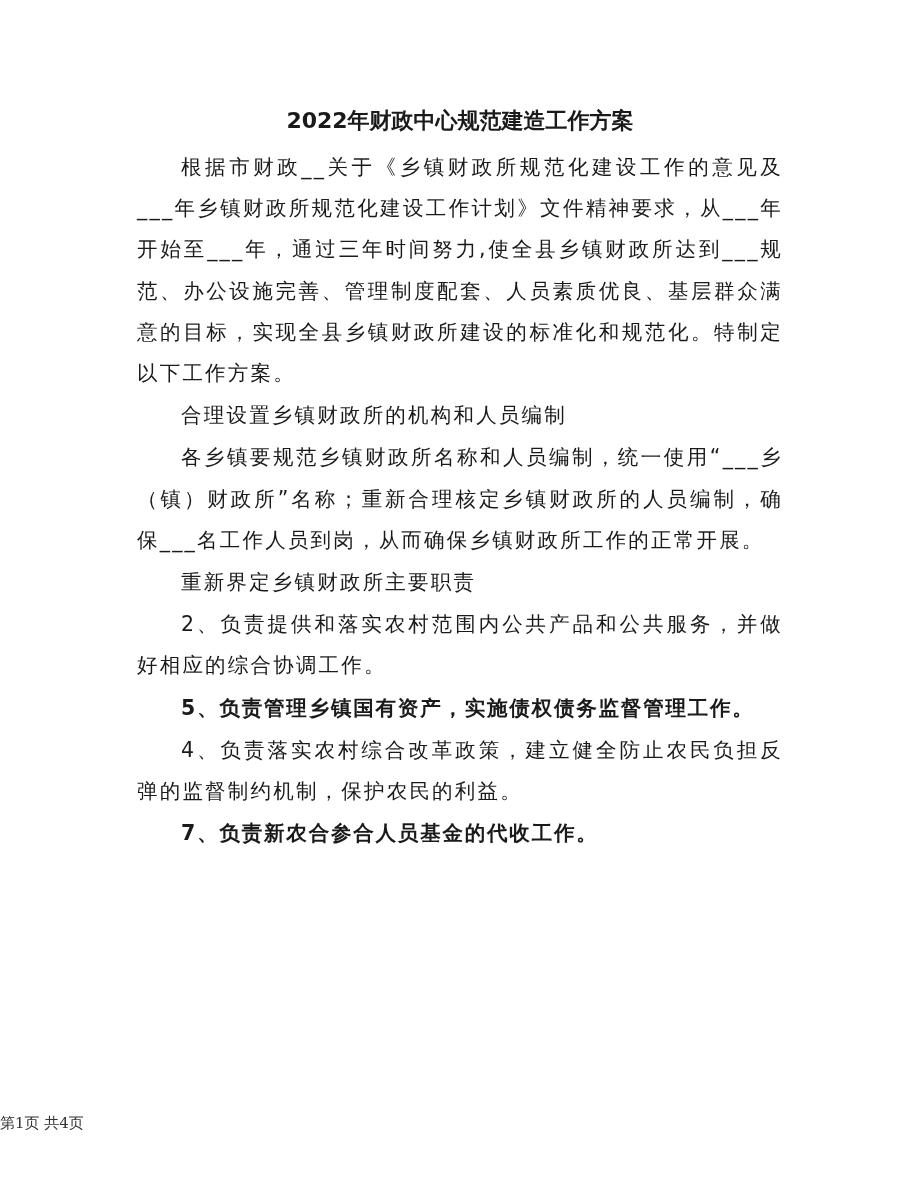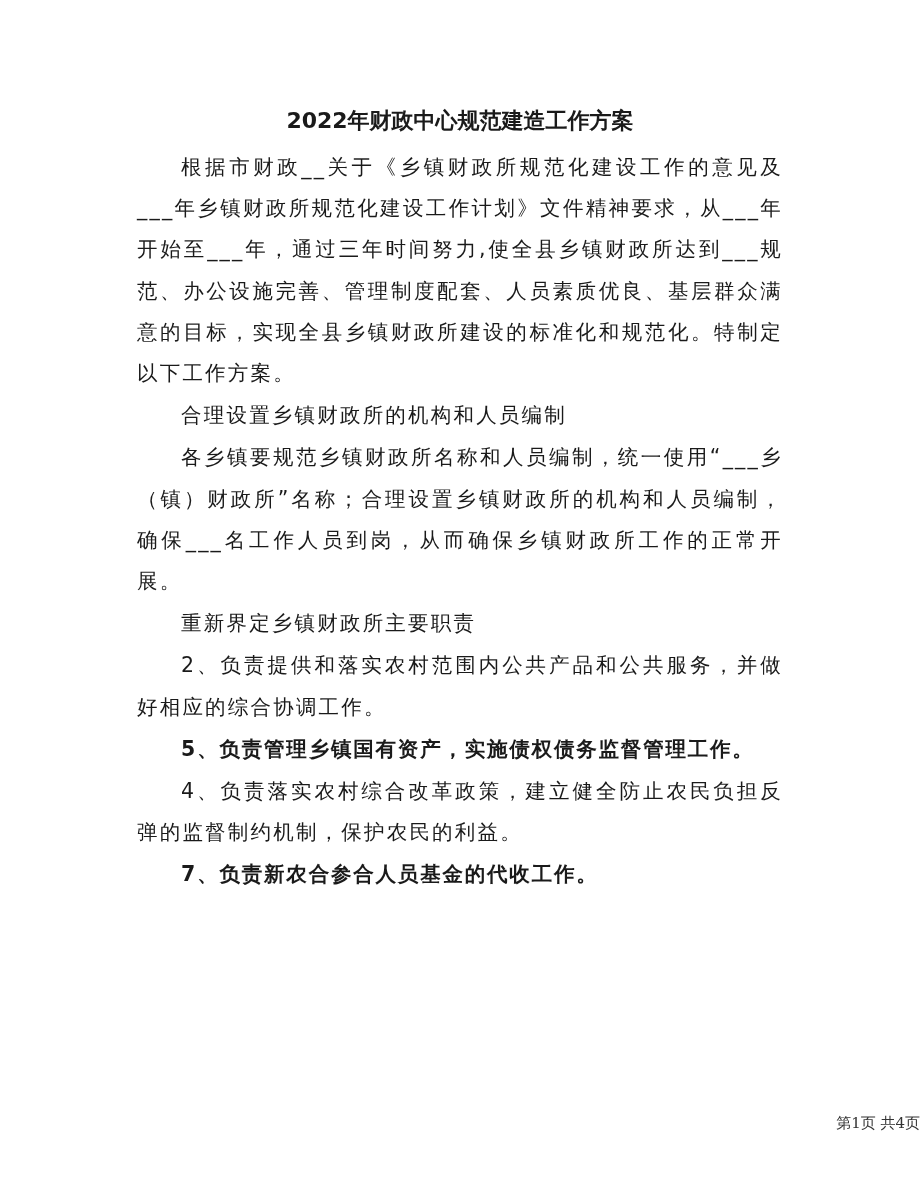--- a/index.html
+++ b/index.html
@@ -51,36 +51,36 @@
     }
     .para.bold {
       font-weight: bold;
       letter-spacing: 1.8px;
     }
     .footer {
       position: absolute;
       top: 1114px;
       left: 0;
       width: 920px;
-      text-align: right;
+      text-align: left;
       font-size: 15px;
       color: #333;
       font-family: "DejaVu Serif", "Liberation Serif", serif;
     }
   </style>
 </head>
 <body>
 
 <div class="page">
   <div class="title">2022年财政中心规范建造工作方案</div>
 
   <div class="body-text">
     <p class="para">根据市财政__关于《乡镇财政所规范化建设工作的意见及___年乡镇财政所规范化建设工作计划》文件精神要求，从___年开始至___年，通过三年时间努力,使全县乡镇财政所达到___规范、办公设施完善、管理制度配套、人员素质优良、基层群众满意的目标，实现全县乡镇财政所建设的标准化和规范化。特制定以下工作方案。</p>
     <p class="para">合理设置乡镇财政所的机构和人员编制</p>
-    <p class="para">各乡镇要规范乡镇财政所名称和人员编制，统一使用“___乡（镇）财政所”名称；合理设置乡镇财政所的机构和人员编制，确保___名工作人员到岗，从而确保乡镇财政所工作的正常开展。</p>
+    <p class="para">各乡镇要规范乡镇财政所名称和人员编制，统一使用“___乡（镇）财政所”名称；重新合理核定乡镇财政所的人员编制，确保___名工作人员到岗，从而确保乡镇财政所工作的正常开展。</p>
     <p class="para">重新界定乡镇财政所主要职责</p>
     <p class="para">2、负责提供和落实农村范围内公共产品和公共服务，并做好相应的综合协调工作。</p>
     <p class="para bold">5、负责管理乡镇国有资产，实施债权债务监督管理工作。</p>
     <p class="para">4、负责落实农村综合改革政策，建立健全防止农民负担反弹的监督制约机制，保护农民的利益。</p>
     <p class="para bold">7、负责新农合参合人员基金的代收工作。</p>
   </div>
 
   <div class="footer">第1页 共4页</div>
 </div>
 

